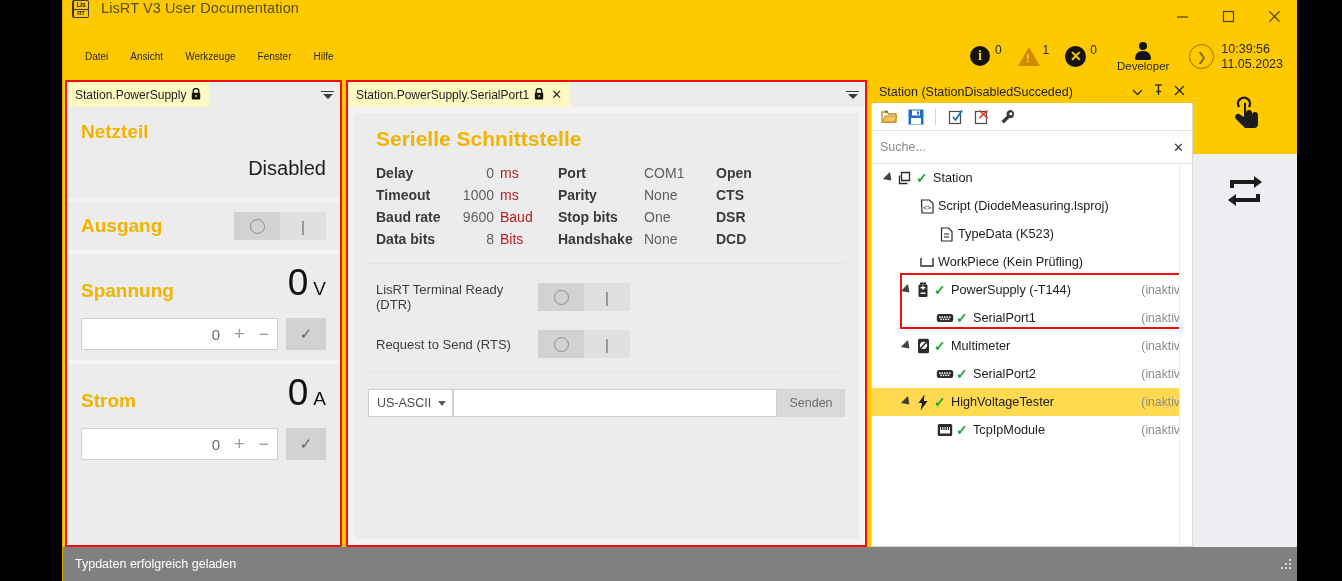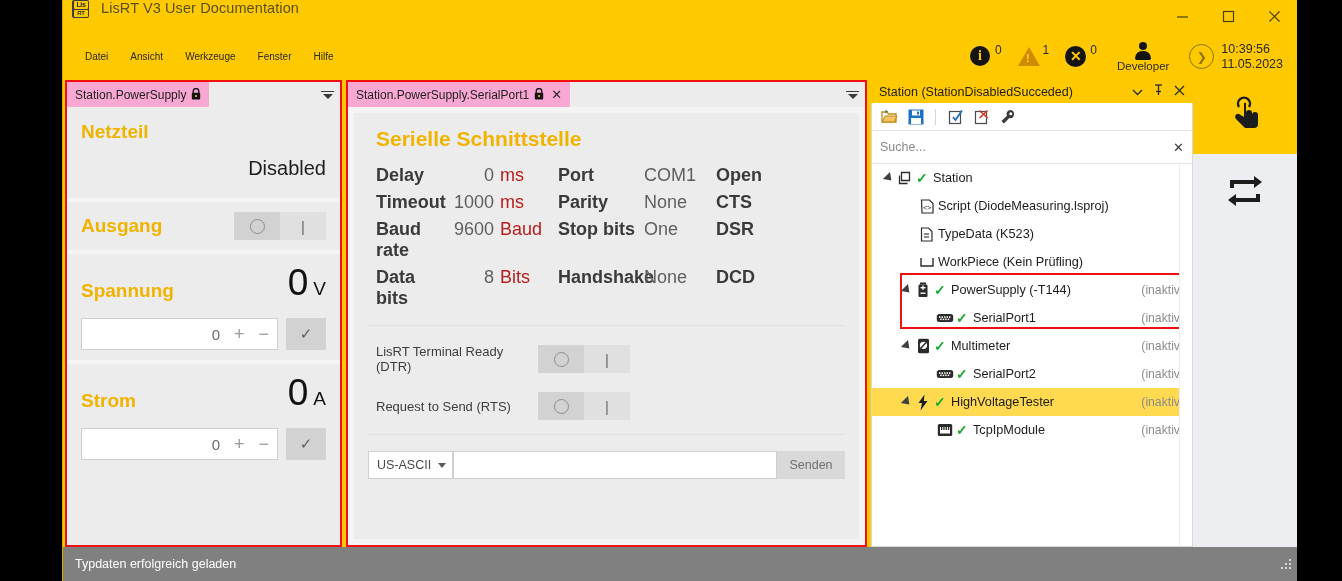--- a/index.html
+++ b/index.html
@@ -140,21 +140,21 @@
   
   .panel { display: flex; flex-direction: column; min-width: 0; }
   .panel-redbox { border: 2px solid #f01010; }
 
   .tabstrip {
     height: 25px; flex: none; display: flex; align-items: stretch;
     background: #ececed;
   }
   .tab {
     display: flex; align-items: center; gap: 5px;
-    background: #f9a8d4; padding: 0 8px;
+    background: #fef9c3; padding: 0 8px;
     font-size: 12px; color: #1e1e1e;
   }
   .tab .lock { font-size: 11px; color: #141414; }
   .tab .tab-close { font-size: 13px; color: #2b2b2b; margin-left: 2px; }
   .tabstrip-filler { flex: 1; background: #ececed; position: relative; }
   .tab-menu-btn {
     position: absolute; right: 6px; top: 0; bottom: 0;
     display: flex; align-items: center; color: #3a3a3a;
   }
   .chev-dd { position: relative; width: 13px; height: 12px; }
@@ -224,21 +224,21 @@
   .ser-inner { background: #ececec; height: 100%; display: flex; flex-direction: column; }
   .ser-title {
     font-size: 21px; font-weight: bold; color: #f0b400;
     padding: 14px 22px 8px 22px;
   }
   .ser-grid {
     display: grid;
     grid-template-columns: 74px 50px 58px 86px 72px 80px 44px;
     row-gap: 6px;
     padding: 6px 22px 16px 22px;
-    font-size: 18px;
+    font-size: 14px;
   }
   .g-lab { font-weight: bold; color: #3a3a3a; }
   .g-num { color: #5f5f5f; text-align: right; padding-right: 6px; }
   .g-unit { color: #b91c1c; }
   .g-val { color: #5f5f5f; }
   .led { width: 15px; height: 15px; border-radius: 50%; background: #b0b0b0; }
   .ser-sep { height: 1px; background: #e2e2e2; margin: 0 14px; }
   .sig-block { padding: 18px 22px 14px 22px; }
   .sig-row { display: flex; align-items: center; margin-bottom: 18px; }
   .sig-lab { font-size: 13px; color: #3d3d3d; width: 162px; }
@@ -702,21 +702,21 @@
               <span class="tn-ico">
                 <svg width="15" height="15" viewBox="0 0 15 15">
                     <path d="M1.5 1h8l3.5 3.5V14h-11z" fill="#fff" stroke="#2b2b2b" stroke-width="1.2"></path>
                     <text x="3" y="10.5" font-size="7" font-family="monospace" fill="#2b2b2b">&lt;&gt;</text>
                   </svg>
               </span>
               <span class="tn-label">Script (DiodeMeasuring.lsproj)</span>
               <span class="tn-state"></span>
             </div>
 
-            <div class="tree-node" style="padding-left:44px;justify-content:space-between;">
+            <div class="tree-node" style="padding-left:64px;justify-content:space-between;">
               <span class="tn-ico">
                 <svg width="14" height="15" viewBox="0 0 14 15">
                     <path d="M1.5 1h7l3.5 3.5V14h-10.5z" fill="#fff" stroke="#2b2b2b" stroke-width="1.2"></path>
                     <line x1="4" y1="7" x2="9" y2="7" stroke="#2b2b2b" stroke-width="1.1"></line>
                     <line x1="4" y1="10" x2="9" y2="10" stroke="#2b2b2b" stroke-width="1.1"></line>
                   </svg>
               </span>
               <span class="tn-label">TypeData (K523)</span>
               <span class="tn-state"></span>
             </div>

